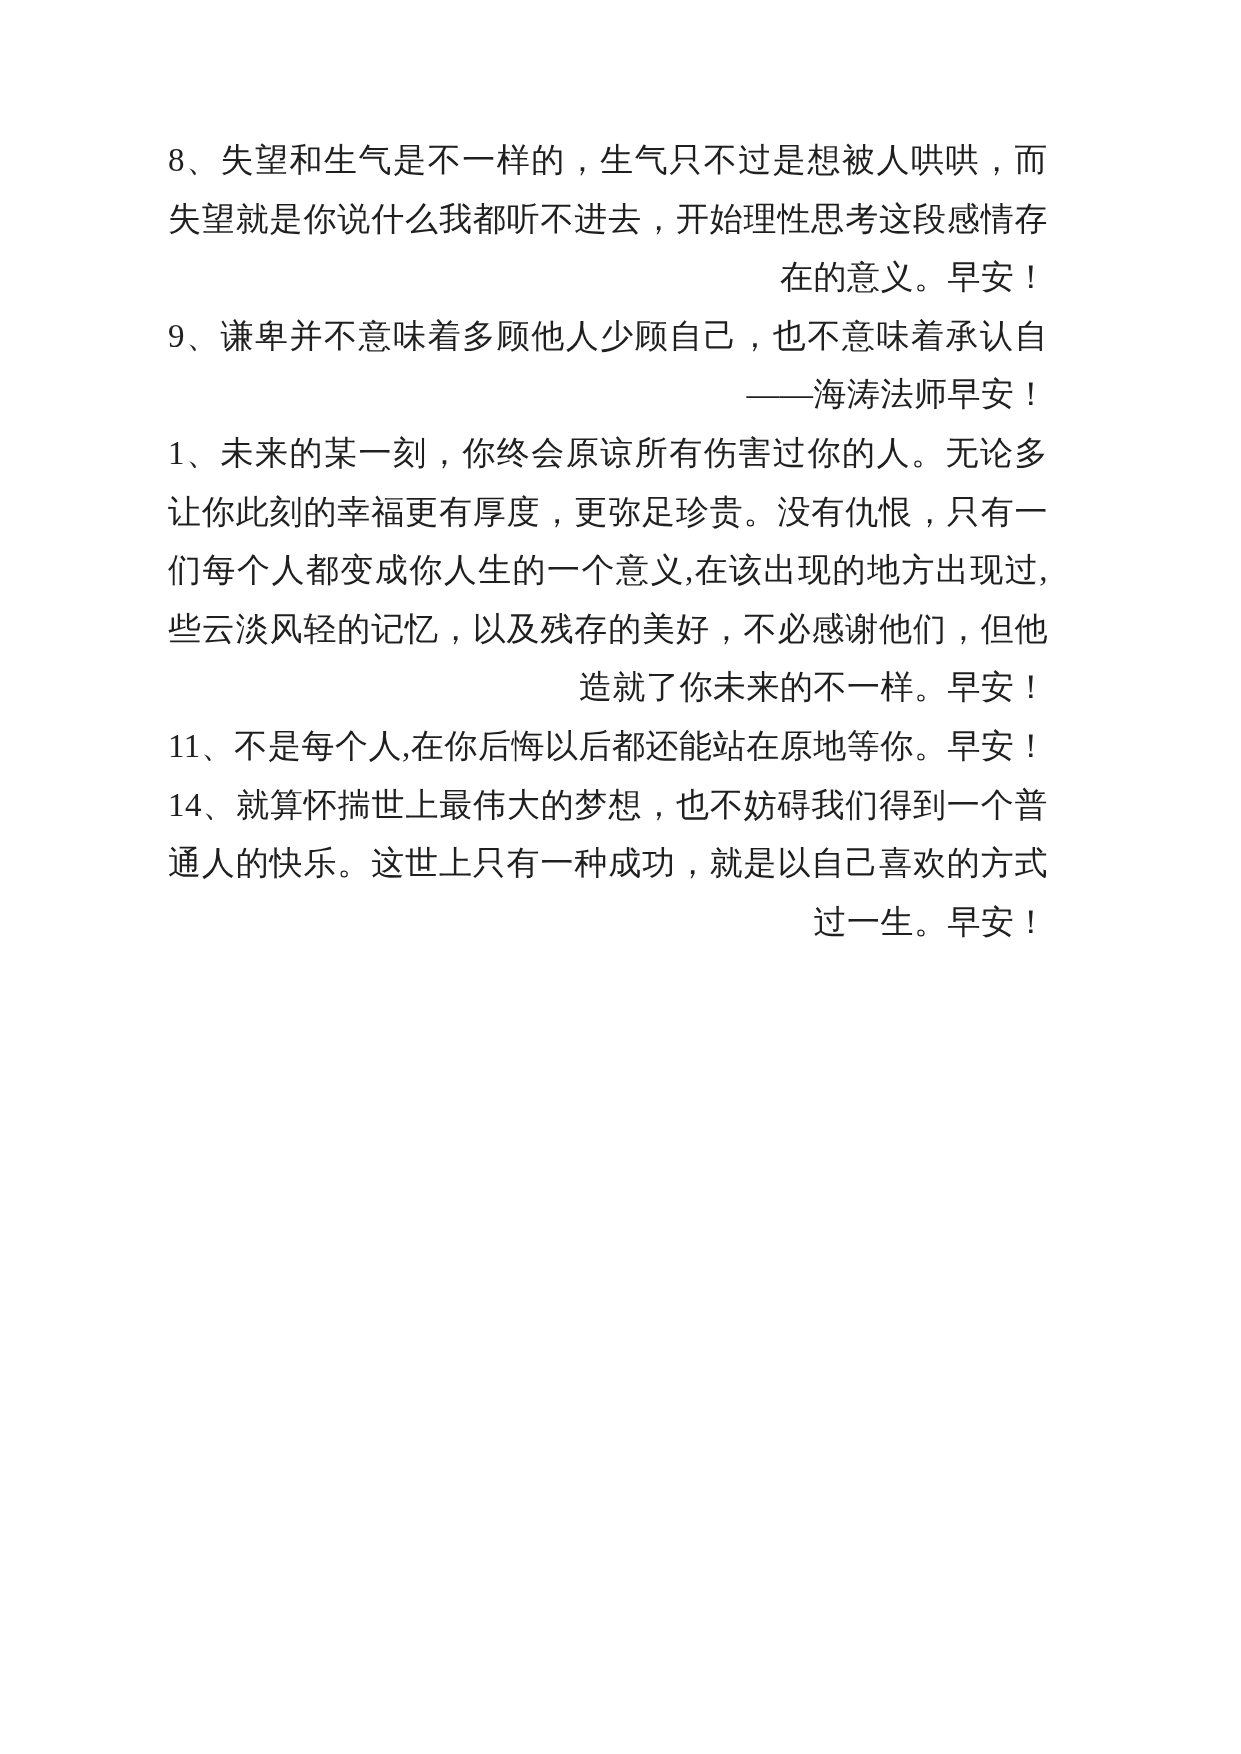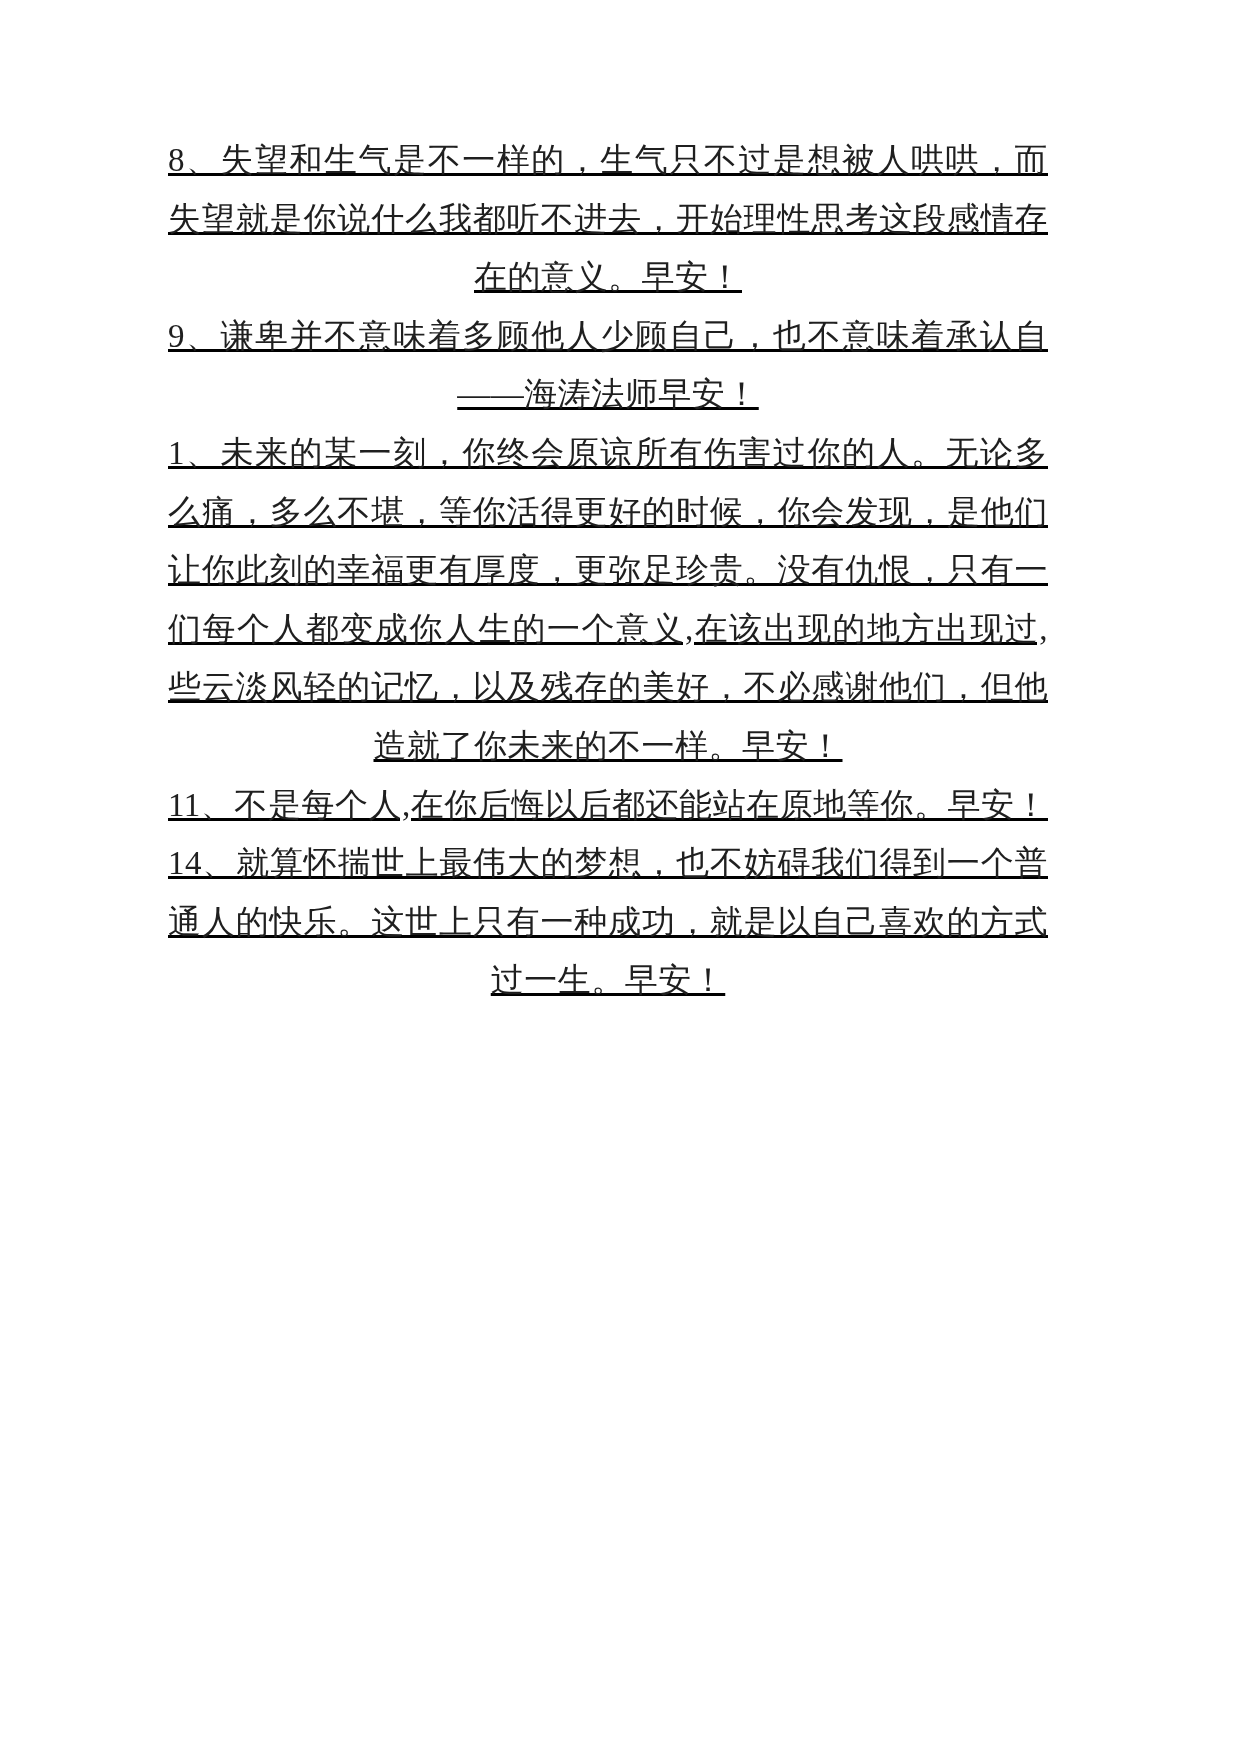--- a/index.html
+++ b/index.html
@@ -16,29 +16,28 @@
   }
   .text-content {
     position: absolute;
     left: 168px;
     top: 131px;
     width: 880px;
   }
   .paragraph {
     margin: 0;
     padding: 0;
-    text-decoration: underline;
   }
   .line {
     font-family: "Liberation Serif", "DejaVu Serif", serif;
     font-size: 33px;
     line-height: 58.6px;
     color: #1f1f1f;
     font-weight: 400;
-    text-align: center;
+    text-align: right;
     letter-spacing: 0.5px;
   }
   .line.just {
     text-align: justify;
     text-align-last: justify;
     text-justify: inter-character;
   }
 </style>
 </head>
 <body>
@@ -49,21 +48,20 @@
         <div class="line just">8、失望和生气是不一样的，生气只不过是想被人哄哄，而</div>
         <div class="line just">失望就是你说什么我都听不进去，开始理性思考这段感情存</div>
         <div class="line">在的意义。早安！</div>
       </div>
       <div class="paragraph">
         <div class="line just">9、谦卑并不意味着多顾他人少顾自己，也不意味着承认自</div>
         <div class="line">——海涛法师早安！</div>
       </div>
       <div class="paragraph">
         <div class="line just">1、未来的某一刻，你终会原谅所有伤害过你的人。无论多</div>
-        <div class="line just">么痛，多么不堪，等你活得更好的时候，你会发现，是他们</div>
         <div class="line just">让你此刻的幸福更有厚度，更弥足珍贵。没有仇恨，只有一</div>
         <div class="line just">们每个人都变成你人生的一个意义,在该出现的地方出现过,</div>
         <div class="line just">些云淡风轻的记忆，以及残存的美好，不必感谢他们，但他</div>
         <div class="line">造就了你未来的不一样。早安！</div>
       </div>
       <div class="paragraph">
         <div class="line just">11、不是每个人,在你后悔以后都还能站在原地等你。早安！</div>
       </div>
       <div class="paragraph">
         <div class="line just">14、就算怀揣世上最伟大的梦想，也不妨碍我们得到一个普</div>

